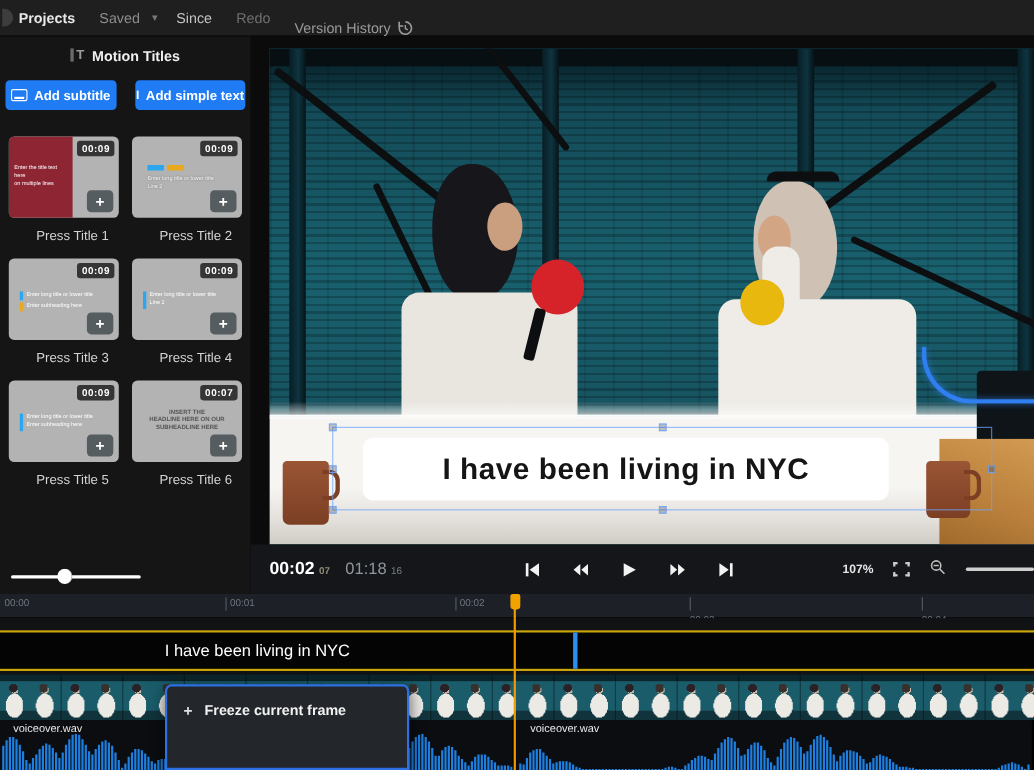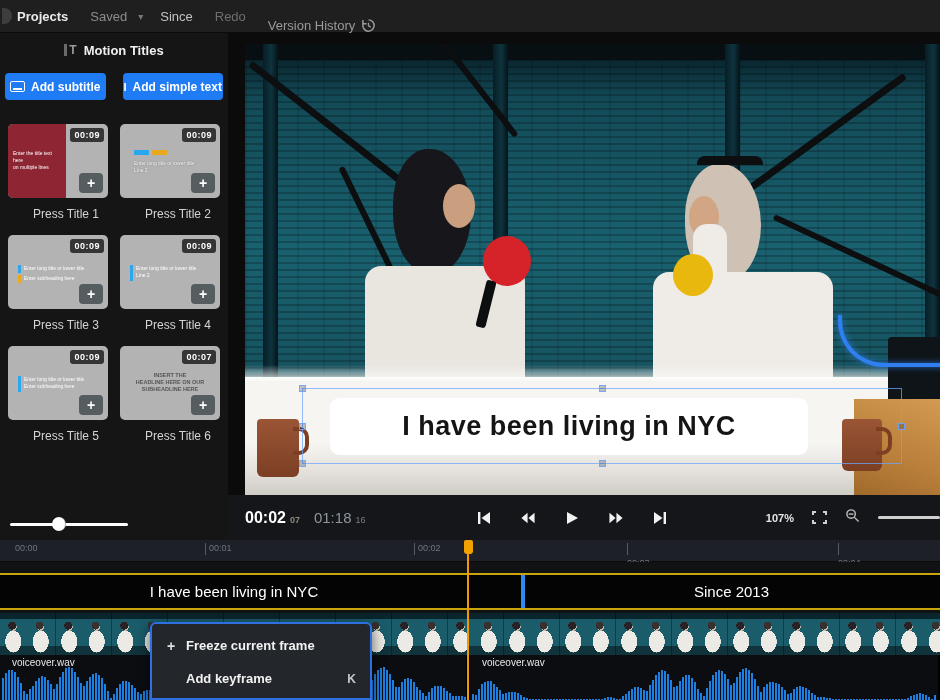--- a/index.html
+++ b/index.html
@@ -415,21 +415,21 @@
               <path d="M10 10l4.5 4.5" stroke="#bdbdbd" stroke-width="1.5"></path>
             </svg>
         </span>
         <span class="zslider"></span>
       </div>
     </div>
   </section>
 
   <div class="timeline">
     <div class="ruler" id="ruler">
-        <span class="tick" style="left: 15px; justify-content: center;">
+        <span class="tick" style="left: 4px; justify-content: center;">
           <span>00:00</span>
         </span>
         <span class="tick" style="left: 205px;">
           <span class="tl"></span>
           <span>00:01</span>
         </span>
         <span class="tick" style="left: 414px;">
           <span class="tl"></span>
           <span>00:02</span>
         </span>
@@ -438,21 +438,20 @@
           <span>00:03</span>
         </span>
         <span class="tick" style="left: 838px; flex-direction: column;">
           <span class="tl"></span>
           <span>00:04</span>
         </span>
       </div>
     <div class="subrow">
       <div class="substrip" id="substrip">
           <div class="subseg" style="left: 0px; width: 468px;">I have been living in NYC</div>
-          <div class="subseg" style="left: 523px; width: 417px;">Since 2013</div>
           <div class="subdiv" style="left: 521px;"></div>
         </div>
     </div>
     <div class="vtrack" id="vtrack">
         <div class="thumb"></div>
         <div class="thumb"></div>
         <div class="thumb"></div>
         <div class="thumb"></div>
         <div class="thumb"></div>
         <div class="thumb"></div>
@@ -487,19 +486,14 @@
       <div class="phhandle"></div>
     </div>
   </div>
 
   <div class="ctxmenu" id="ctxmenu">
       <div class="cmitem">
         <span class="cmicon">+</span>
     <span>Freeze current frame</span>
     <span class="cmshort"></span>
       </div>
-      <div class="cmitem">
-        <span class="cmicon"></span>
-    <span>Add keyframe</span>
-    <span class="cmshort">K</span>
-      </div>
     </div>
 </div>
 
 </body></html>

